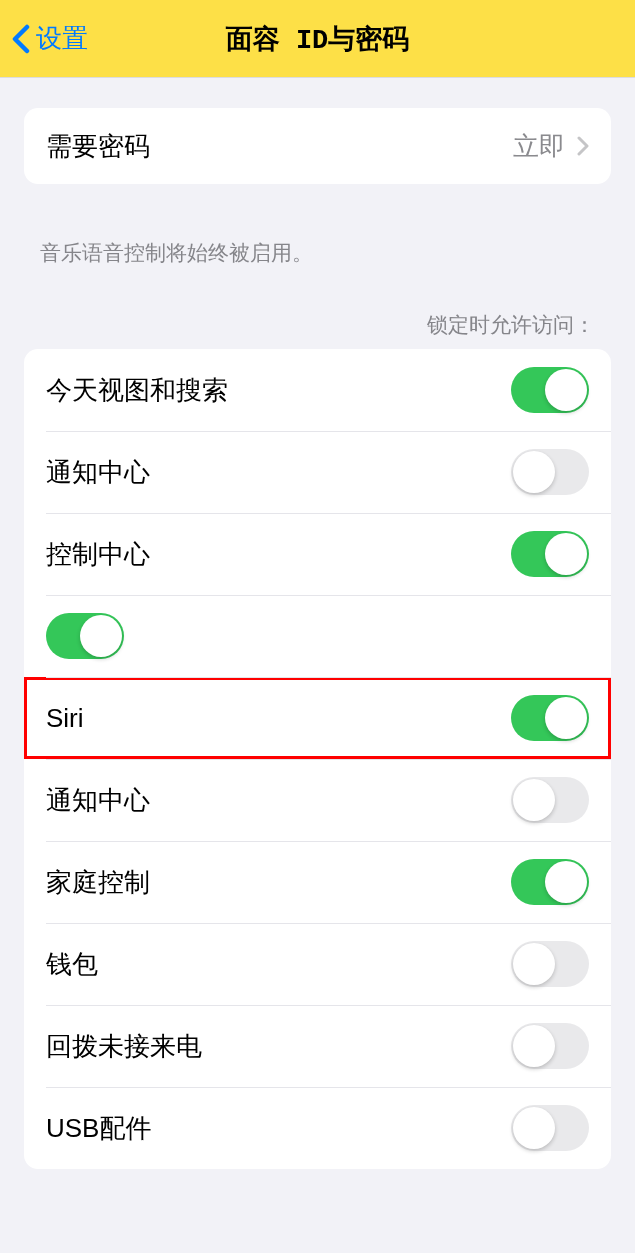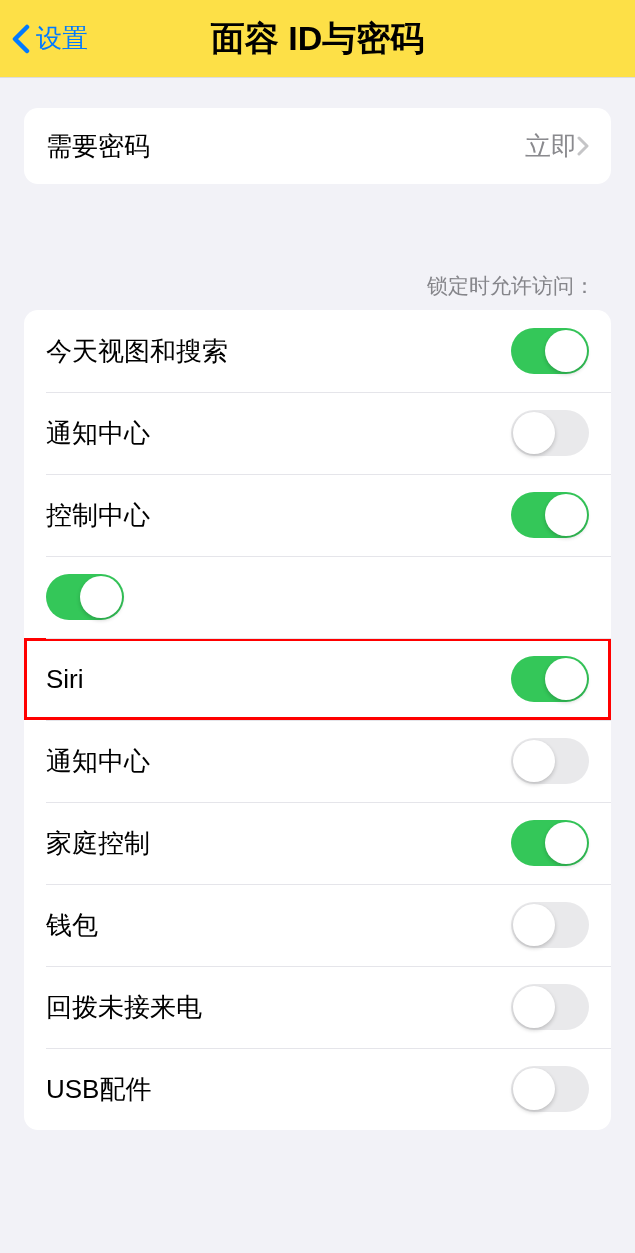--- a/index.html
+++ b/index.html
@@ -31,23 +31,24 @@
       gap: 6px;
     }
     .back-chevron {
       width: 18px;
       height: 30px;
     }
     .nav-title {
       position: absolute;
       left: 50%;
       transform: translateX(-50%);
-      font-size: 34px;
+      font-size: 27px;
       font-weight: 600;
       color: #000;
+      font-family: Liberation Mono, monospace;
     }
     .content {
       padding-top: 30px;
     }
     .group {
       background: #fff;
       border-radius: 14px;
       margin: 0 24px;
       overflow: hidden;
       text-align: center;
@@ -69,20 +70,21 @@
       height: 1px;
       background: #e5e5ea;
     }
     .row-label {
       font-size: 26px;
       color: #000;
     }
     .row-value {
       display: flex;
       align-items: center;
+      gap: 12px;
       color: #8a8a8e;
       font-size: 26px;
     }
     .chevron {
       width: 12px;
       height: 20px;
       color: #c5c5c7;
     }
     .toggle {
       width: 78px;
@@ -171,20 +173,21 @@
         <span>立即</span>
         <svg class="chevron" viewBox="0 0 12 20" fill="none">
           <path d="M2 2 L10 10 L2 18" stroke="#c5c5c7" stroke-width="3" stroke-linecap="round" stroke-linejoin="round"></path>
         </svg>
       </span>
     </div>
   </div>
 
   <div class="section-gap"></div>
 
+  <div class="footer-text">音乐语音控制将始终被启用。</div>
 
   <div class="section-gap"></div>
 
   <div class="header-text">锁定时允许访问：</div>
 
   <div class="group-lock">
     <div class="row">
       <span class="row-label">今天视图和搜索</span>
       <div class="toggle on">
           <div class="toggle-knob"></div>

